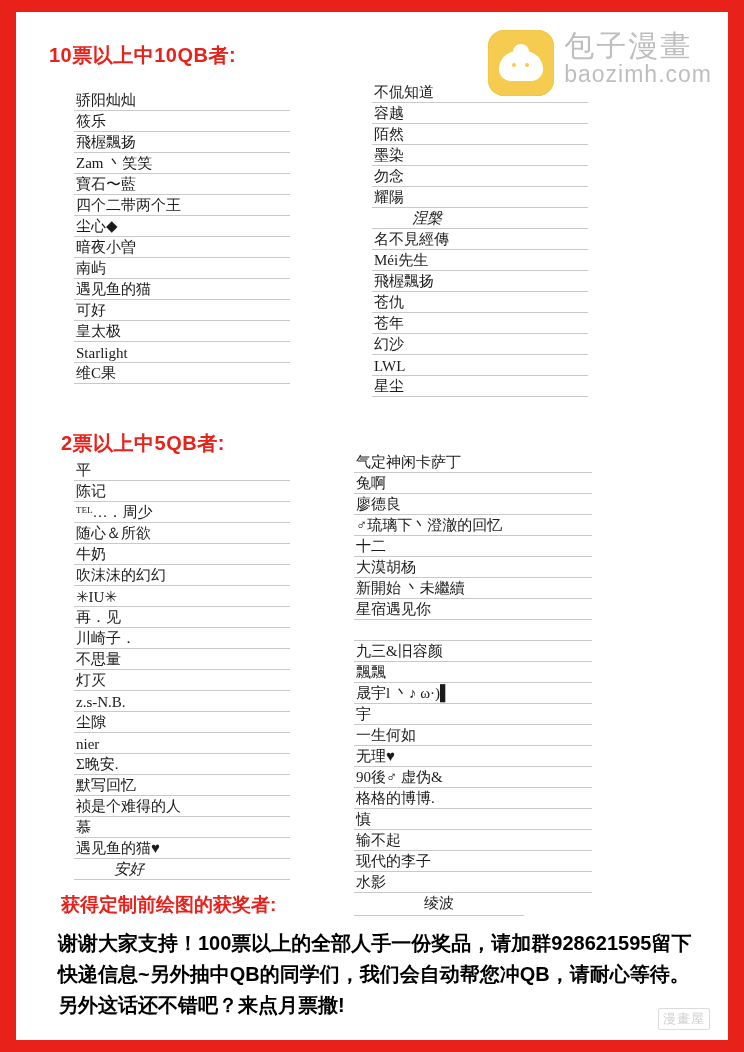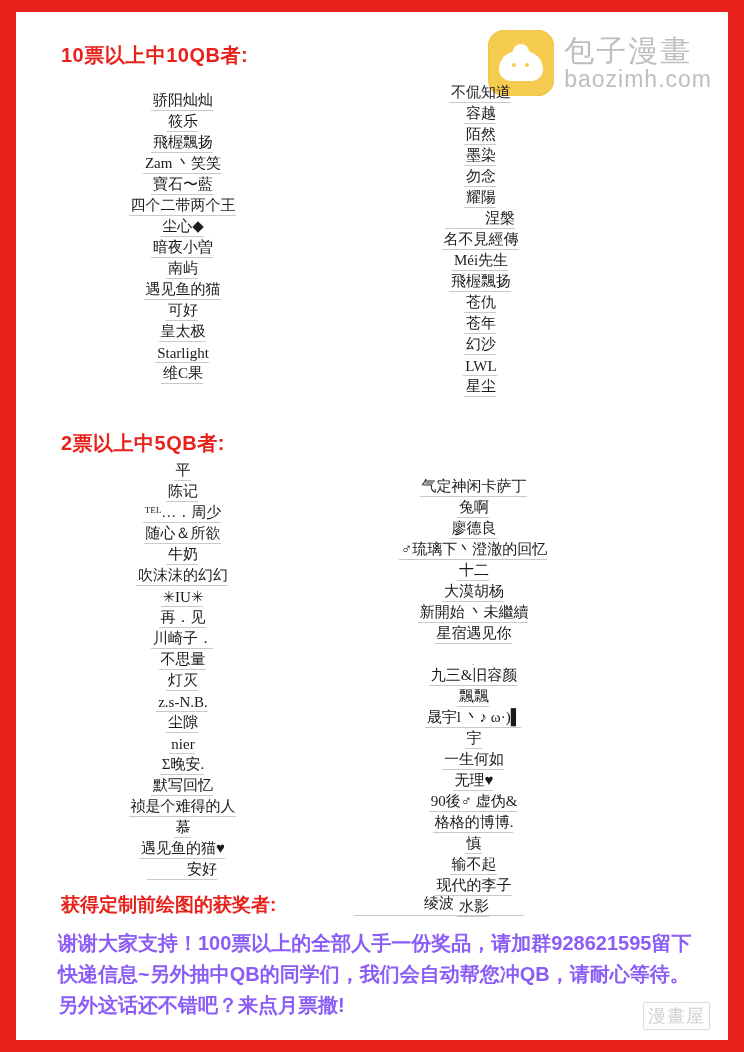--- a/index.html
+++ b/index.html
@@ -21,21 +21,20 @@
     width: 712px;
     height: 1028px;
     background: #ffffff;
     overflow: hidden;
   }
   .watermark {
     position: absolute;
     right: 16px;
     top: 18px;
     display: flex;
-    align-items: center;
     gap: 10px;
     opacity: 0.92;
   }
   .wm-logo {
     width: 66px;
     height: 66px;
     border-radius: 16px;
     background: #f5c842;
     position: relative;
     box-shadow: 0 0 0 1px #f0c23a inset;
@@ -87,51 +86,50 @@
     letter-spacing: 1px;
     font-weight: 400;
   }
 
   .section-title {
     color: #e8211b;
     font-weight: bold;
     font-size: 20px;
     letter-spacing: 0.5px;
   }
-  #title-10 { position: absolute; left: 45px; top: 30px; }
+  #title-10 { position: absolute; left: 33px; top: 30px; }
   #title-2  { position: absolute; left: 45px; top: 418px; }
 
   .col {
     position: absolute;
     display: flex;
     flex-direction: column;
-    align-items: center;
   }
   .name-row {
     height: 21px;
     border-bottom: 1px solid #c9c9c9;
     font-size: 15px;
     color: #1a1a1a;
     display: flex;
     align-items: flex-end;
     padding-left: 2px;
     box-sizing: border-box;
     white-space: nowrap;
     overflow: hidden;
     font-family: "Liberation Serif", "DejaVu Sans", serif;
   }
-  .name-row.indent { padding-left: 40px; }
+  .name-row.indent { padding-left: 40px; font-style: italic; }
   .name-row.blank { color: transparent; }
 
   
   #g1c1 { left: 58px; top: 78px; width: 216px; }
   #g1c2 { left: 356px; top: 70px; width: 216px; }
   
   #g2c1 { left: 58px; top: 448px; width: 216px; }
-  #g2c2 { left: 338px; top: 464px; width: 238px; }
+  #g2c2 { left: 338px; top: 440px; width: 238px; }
 
   .footer-title {
     position: absolute;
     left: 45px;
     top: 880px;
     color: #e8211b;
     font-weight: bold;
     font-size: 19px;
   }
   .footer-name {
@@ -144,31 +142,31 @@
     border-bottom: 1px solid #c9c9c9;
     padding-bottom: 2px;
     font-family: "Liberation Serif", "DejaVu Sans", serif;
     text-align: center;
   }
   .footer-msg {
     position: absolute;
     left: 42px;
     top: 916px;
     width: 640px;
-    color: #8b5cf6;
+    color: #000000;
     font-weight: bold;
     font-size: 20px;
     line-height: 1.55;
   }
   .corner-wm {
     position: absolute;
     right: 18px;
     bottom: 10px;
     color: #cfcfcf;
-    font-size: 18px;
+    font-size: 13px;
     letter-spacing: 1px;
     border: 1px solid #dcdcdc;
     padding: 1px 4px;
     border-radius: 2px;
   }
 </style>
 </head>
 <body>
 
 <div class="page">

